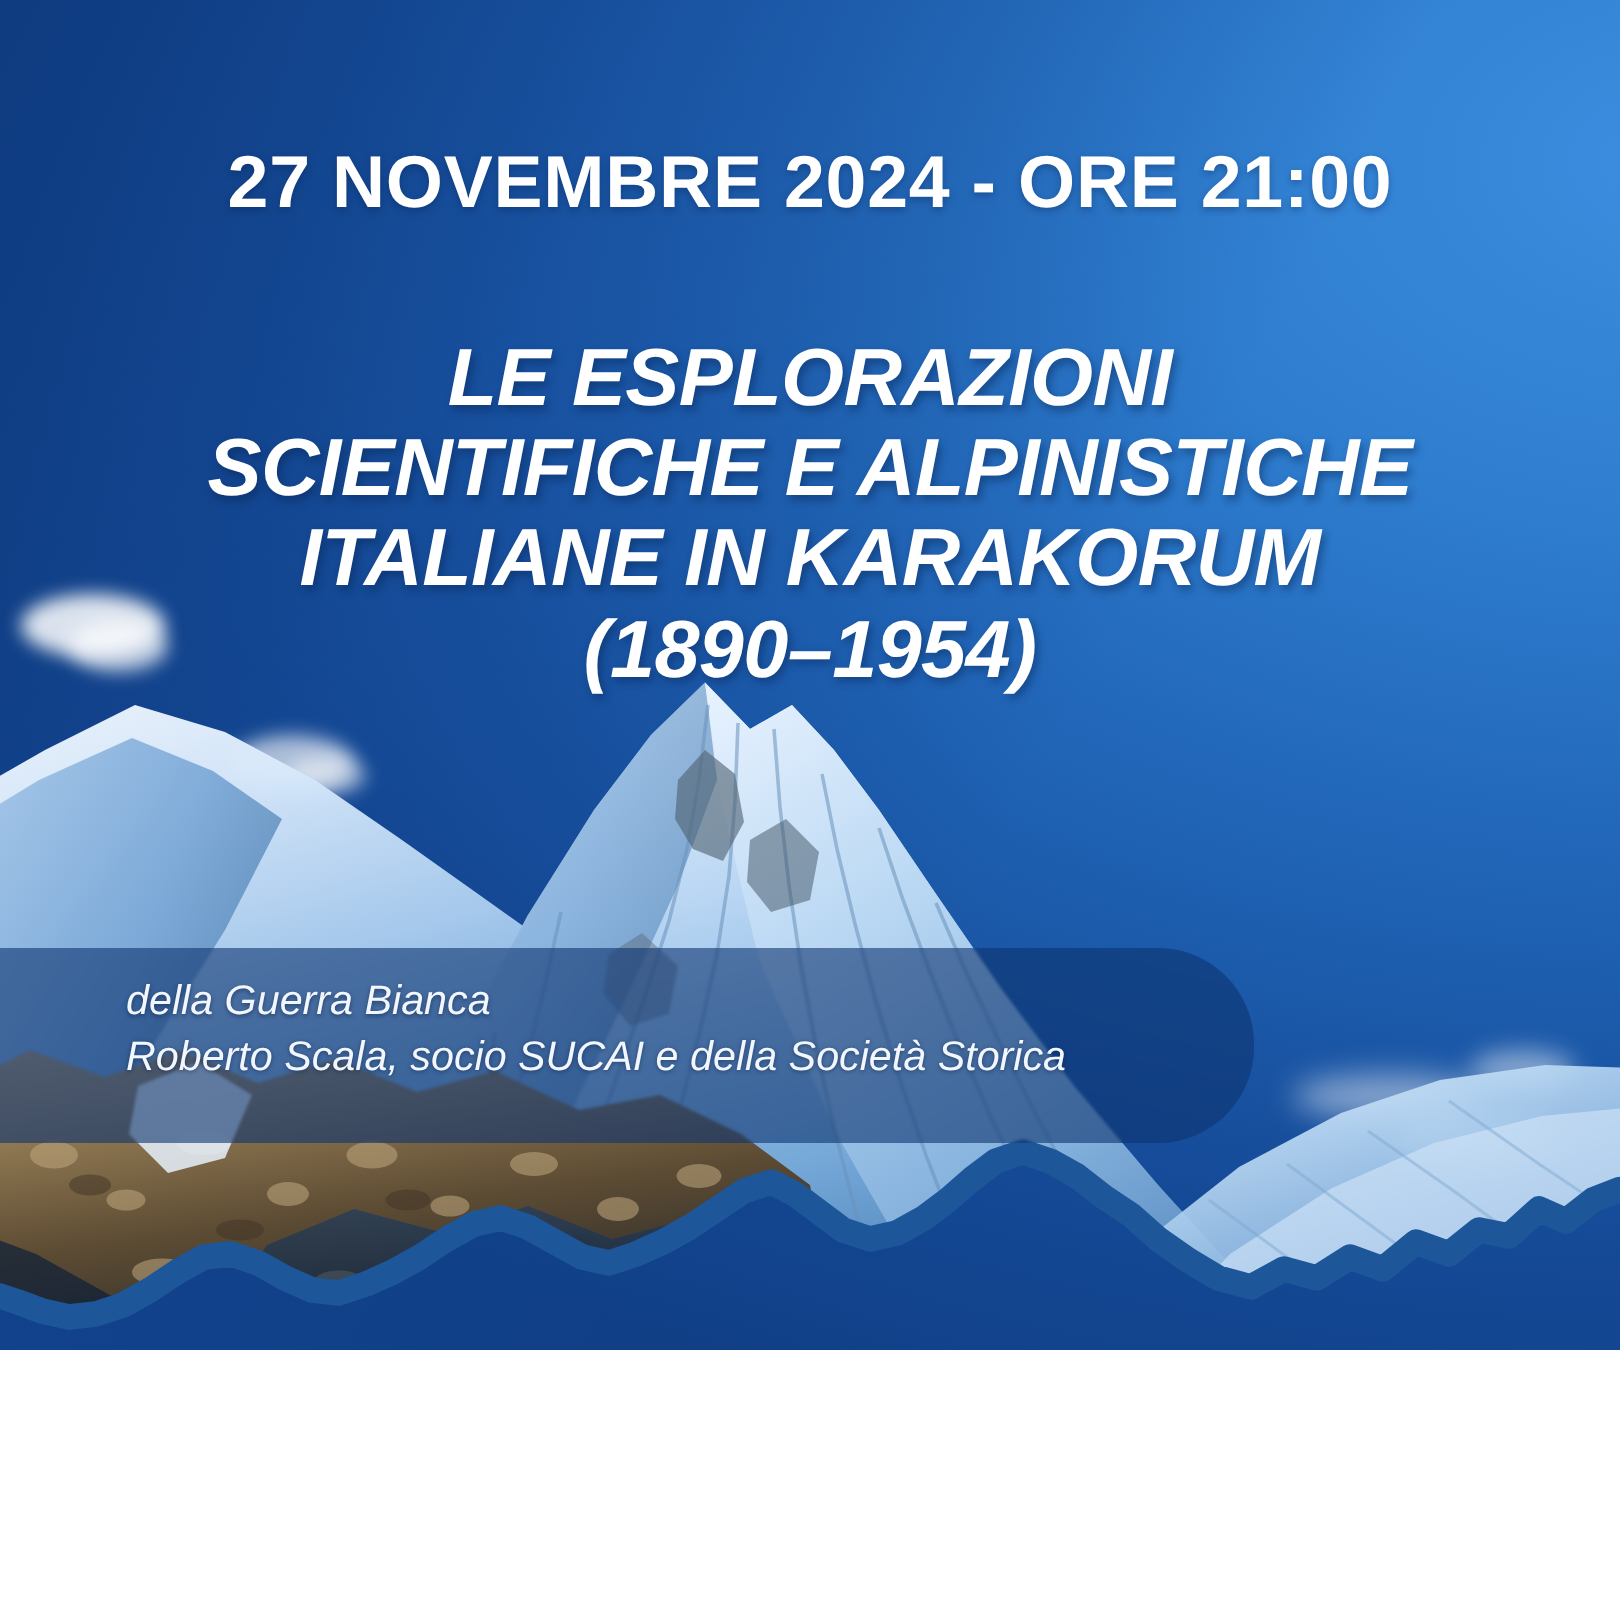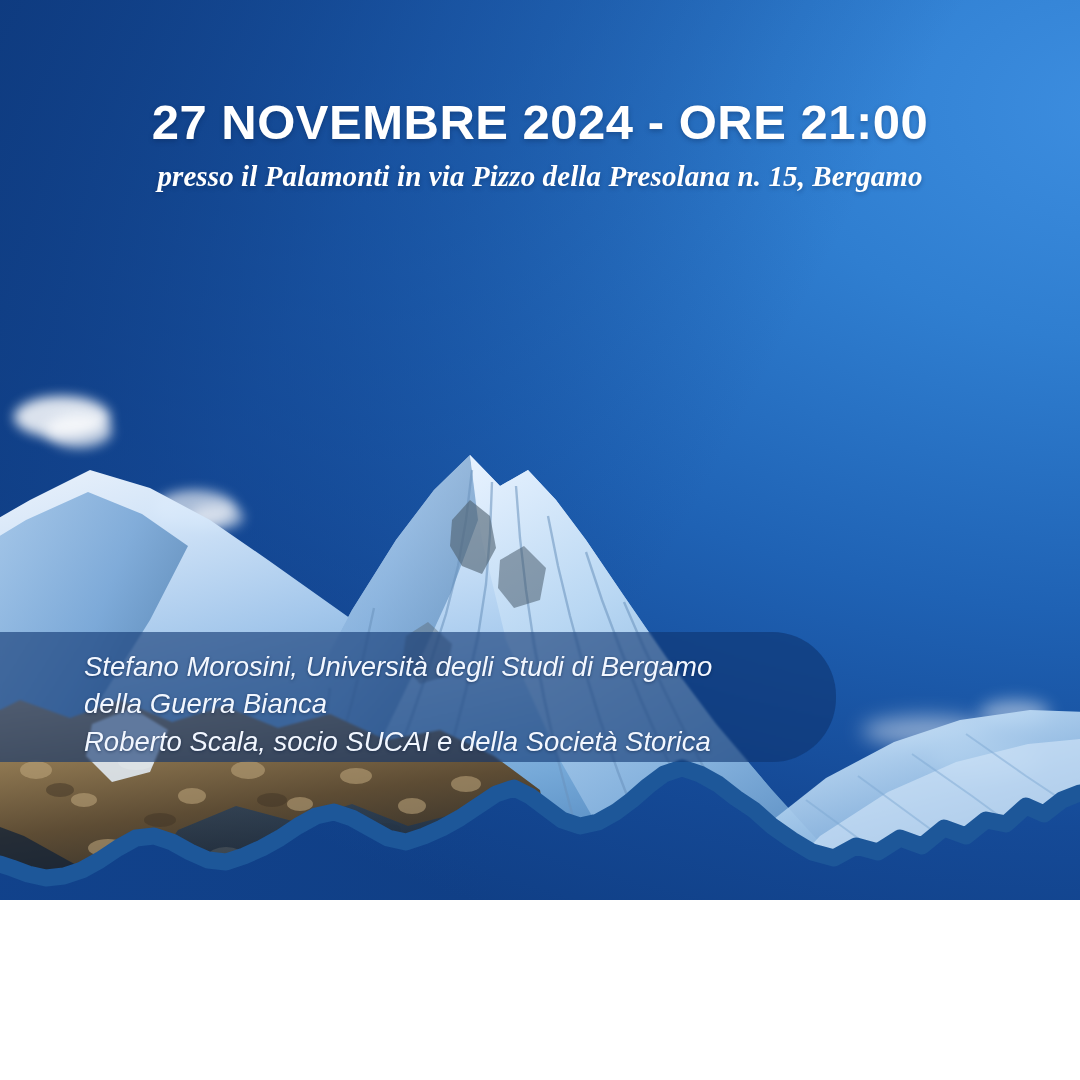--- a/index.html
+++ b/index.html
@@ -251,26 +251,30 @@
                388,838 406,842 424,836 442,828 460,818 478,806 496,794
                514,788 530,796 546,808 562,820 580,826 598,822 616,812
                632,800 648,786 664,774 682,768 700,774 718,784 736,798
                754,810 772,826 792,840 812,852 834,858 856,846 878,852
                900,838 922,846 944,828 966,836 986,820 1006,824 1026,806
                1044,814 1062,800 1080,793" fill="none" stroke="#1d5799" stroke-width="17" stroke-linejoin="round" stroke-linecap="round"></path>
     </svg>
   </div>
 
   <div class="date-line">27 NOVEMBRE 2024 - ORE 21:00</div>
-  <div class="venue-line">presso il Palamonti in via Pizzo della Presolana n. 15, Bergamo</div>
-
+
+  <div class="title-block">
+    <div class="tl l1">LE ESPLORAZIONI</div>
+    <div class="tl l2">SCIENTIFICHE E ALPINISTICHE</div>
+    <div class="tl l3">ITALIANE IN KARAKORUM</div>
+    <div class="tl l4">(1890–1954)</div>
+  </div>
 
   <div class="speaker-panel"></div>
   <div class="speaker-text">
-    <div>Stefano Morosini, Università degli Studi di Bergamo</div>
     <div>della Guerra Bianca</div>
     <div>Roberto Scala, socio SUCAI e della Società Storica</div>
   </div>
 
   <div class="footer">
 
     
     
 
     

